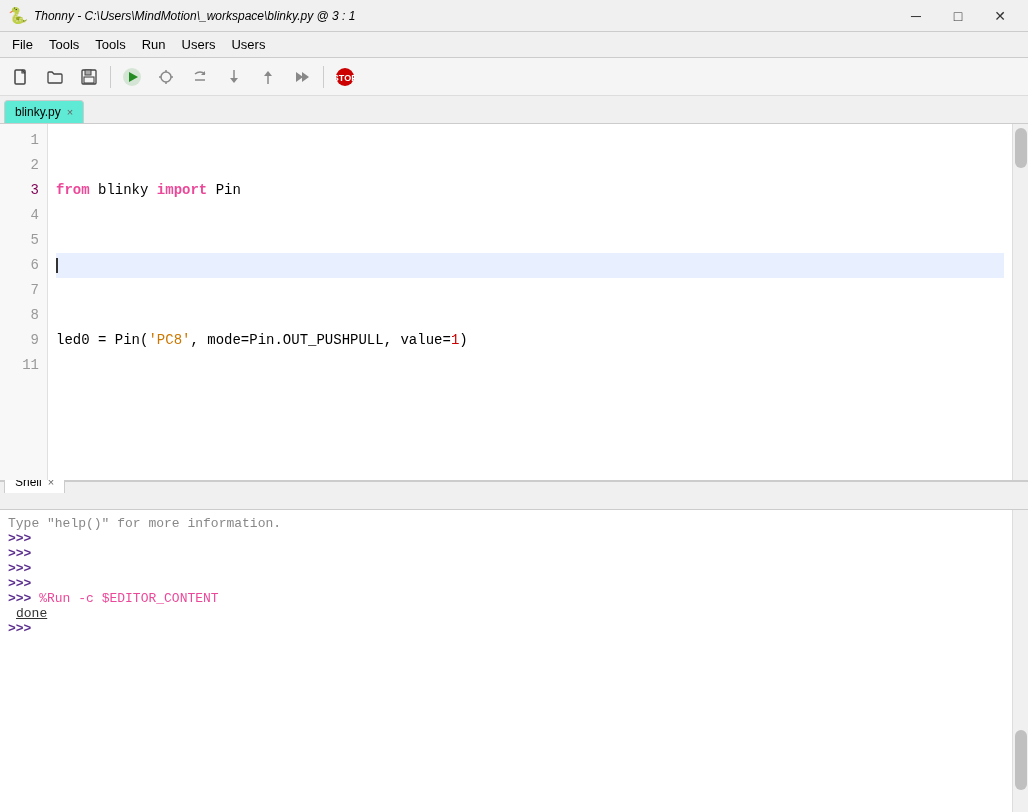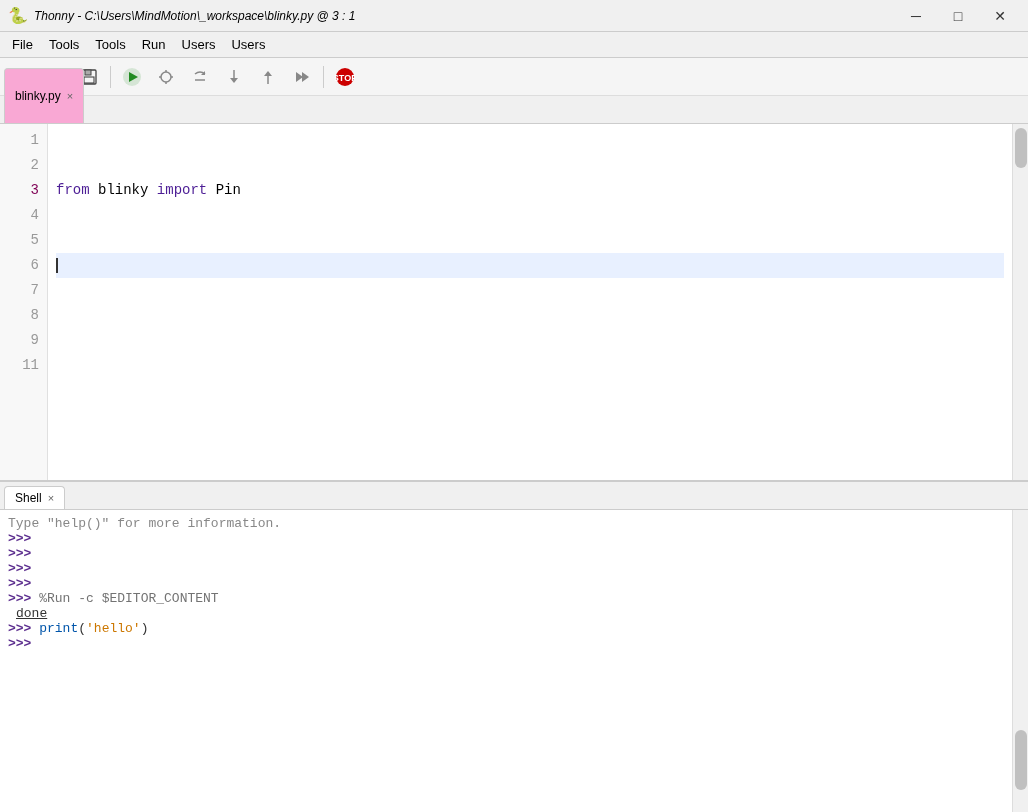--- a/index.html
+++ b/index.html
@@ -70,24 +70,24 @@
     
     #tab-bar {
       background: #f0f0f0;
       height: 28px;
       display: flex;
       align-items: flex-end;
       padding: 0 0 0 4px;
       border-bottom: 1px solid #ccc;
     }
     .tab {
-      background: #f9a8d4;
+      background: #5eead4;
       border: 1px solid #ccc;
       border-bottom: none;
-      padding: 20px 10px;
+      padding: 4px 10px;
       font-size: 12px;
       cursor: pointer;
       display: flex; align-items: center; gap: 6px;
       border-radius: 4px 4px 0 0;
       margin-right: 2px;
     }
     .tab .tab-close {
       font-size: 11px;
       color: #666;
       cursor: pointer;
@@ -137,21 +137,21 @@
       width: 12px;
       background: #c0c0c0;
       border-radius: 6px;
       position: absolute;
       left: 2px;
       top: 4px;
       height: 40px;
     }
 
     
-    .kw { color: #4c1d95; font-weight: normal; }
+    .kw { color: #ec4899; font-weight: bold; }
     .str { color: #cc7700; }
     .num { color: #cc0000; }
     .func { color: #0055aa; }
     .cursor-line { background: #e8f0ff; }
 
     
     #main {
       display: flex;
       flex-direction: column;
       height: calc(812px - 32px - 26px - 38px);
@@ -171,21 +171,21 @@
       background: #fff;
       flex-shrink: 0;
     }
 
     
     #shell-tab-bar {
       background: #f0f0f0;
       height: 28px;
       display: flex;
       align-items: flex-end;
-      padding: 0 0 0 4px;
+      padding: 0 0 16px 4px;
       border-bottom: 1px solid #ccc;
     }
     .shell-tab {
       background: #fff;
       border: 1px solid #ccc;
       border-bottom: none;
       padding: 4px 10px;
       font-size: 12px;
       cursor: pointer;
       display: flex; align-items: center; gap: 6px;
@@ -198,21 +198,21 @@
       font-family: 'Courier New', monospace;
       font-size: 13px;
       padding: 6px 8px;
       background: #fff;
       overflow-y: auto;
       color: #333;
       position: relative;
     }
     .shell-info { color: #888; }
     .shell-prompt { color: #5b2d8e; font-weight: bold; }
-    .shell-run { color: #737373; }
+    .shell-run { color: #ec4899; }
     .shell-output { color: #333; padding-left: 8px; text-decoration: underline; }
     #shell-scroll-container {
       display: flex;
       flex: 1;
       min-height: 0;
       overflow: hidden;
     }
     .scrollbar-v-shell {
       width: 16px;
       background: #f0f0f0;
@@ -342,20 +342,21 @@
         <div>5</div>
         <div>6</div>
         <div>7</div>
         <div>8</div>
         <div>9</div>
         <div>11</div>
       </div>
       <div id="code-content">
         <div><span class="kw">from</span><span> blinky </span><span class="kw">import</span><span> Pin</span></div>
         <div class="cursor-line"><span style="display:inline-block; width:2px; height:15px; background:#333; vertical-align:middle;"></span></div>
+        <div><span>led0 = Pin(</span><span class="str">'PC8'</span><span>, mode=Pin.OUT_PUSHPULL, value=</span><span class="num">1</span><span>)</span></div>
         <div></div>
         
         
         
         
         
       </div>
       <div class="scrollbar-v-editor">
         <div class="scrollbar-thumb"></div>
       </div>
@@ -388,23 +389,20 @@
         <div>
           <span class="shell-prompt">&gt;&gt;&gt; </span>
         </div>
         <div>
           <span class="shell-prompt">&gt;&gt;&gt; </span><span class="shell-run">%Run -c $EDITOR_CONTENT</span>
         </div>
         <div>
           <span class="shell-output">done</span>
         </div>
         <div>
-          <span class="shell-prompt">&gt;&gt;&gt; </span><span class="func">print</span><span>(</span><span class="str">'hello'</span><span>)</span>
-        </div>
-        <div>
           <span class="shell-prompt">&gt;&gt;&gt; </span>
         </div>
       </div>
       <div class="scrollbar-v-shell">
         <div class="scrollbar-thumb-shell"></div>
       </div>
     </div>
   </div>
 </div>
 

